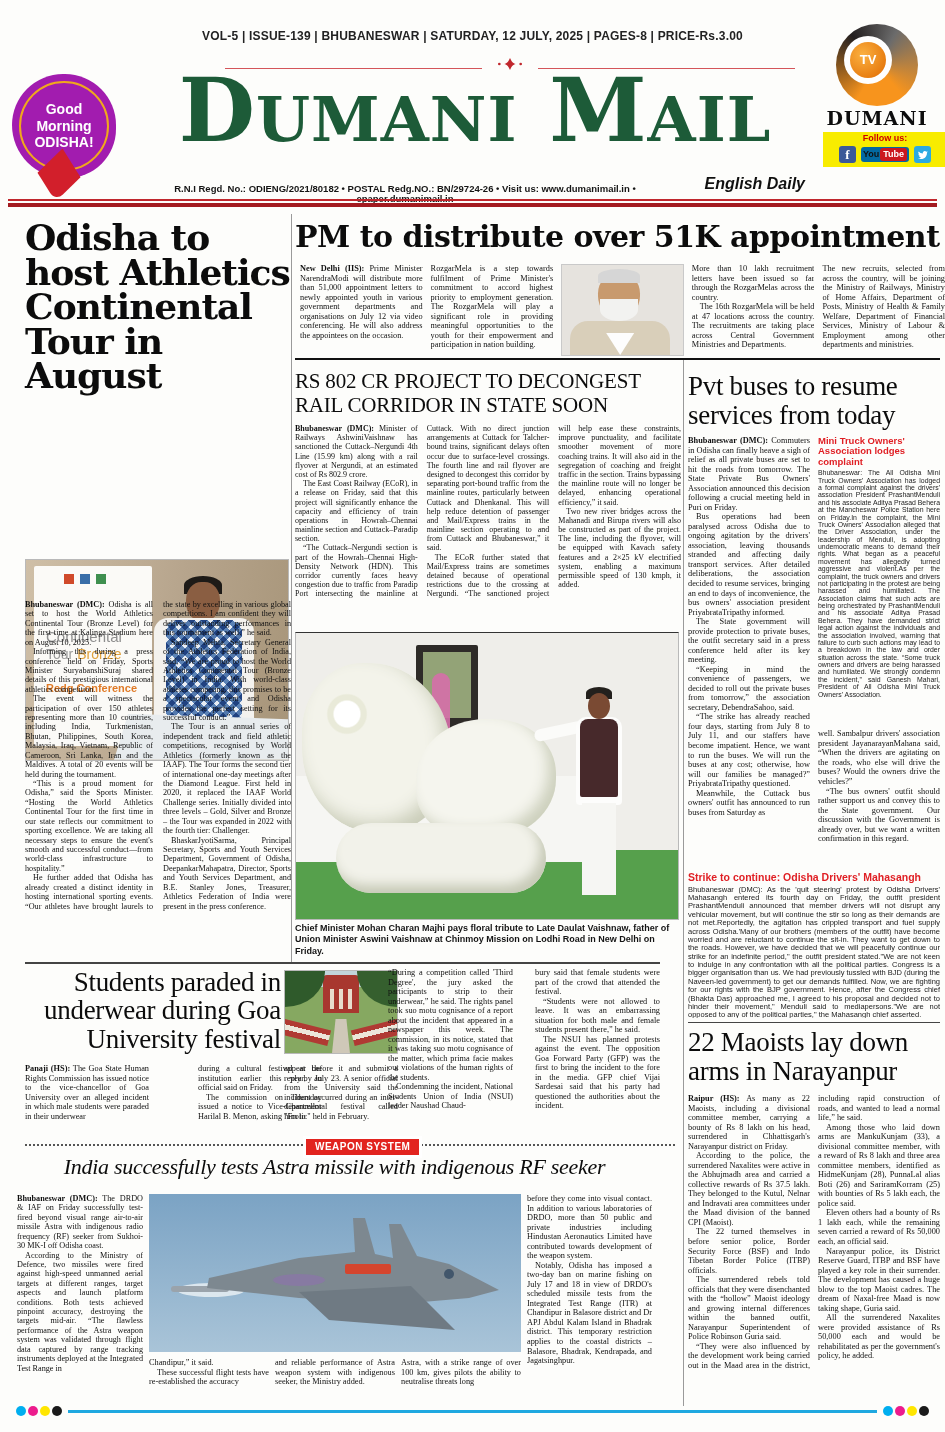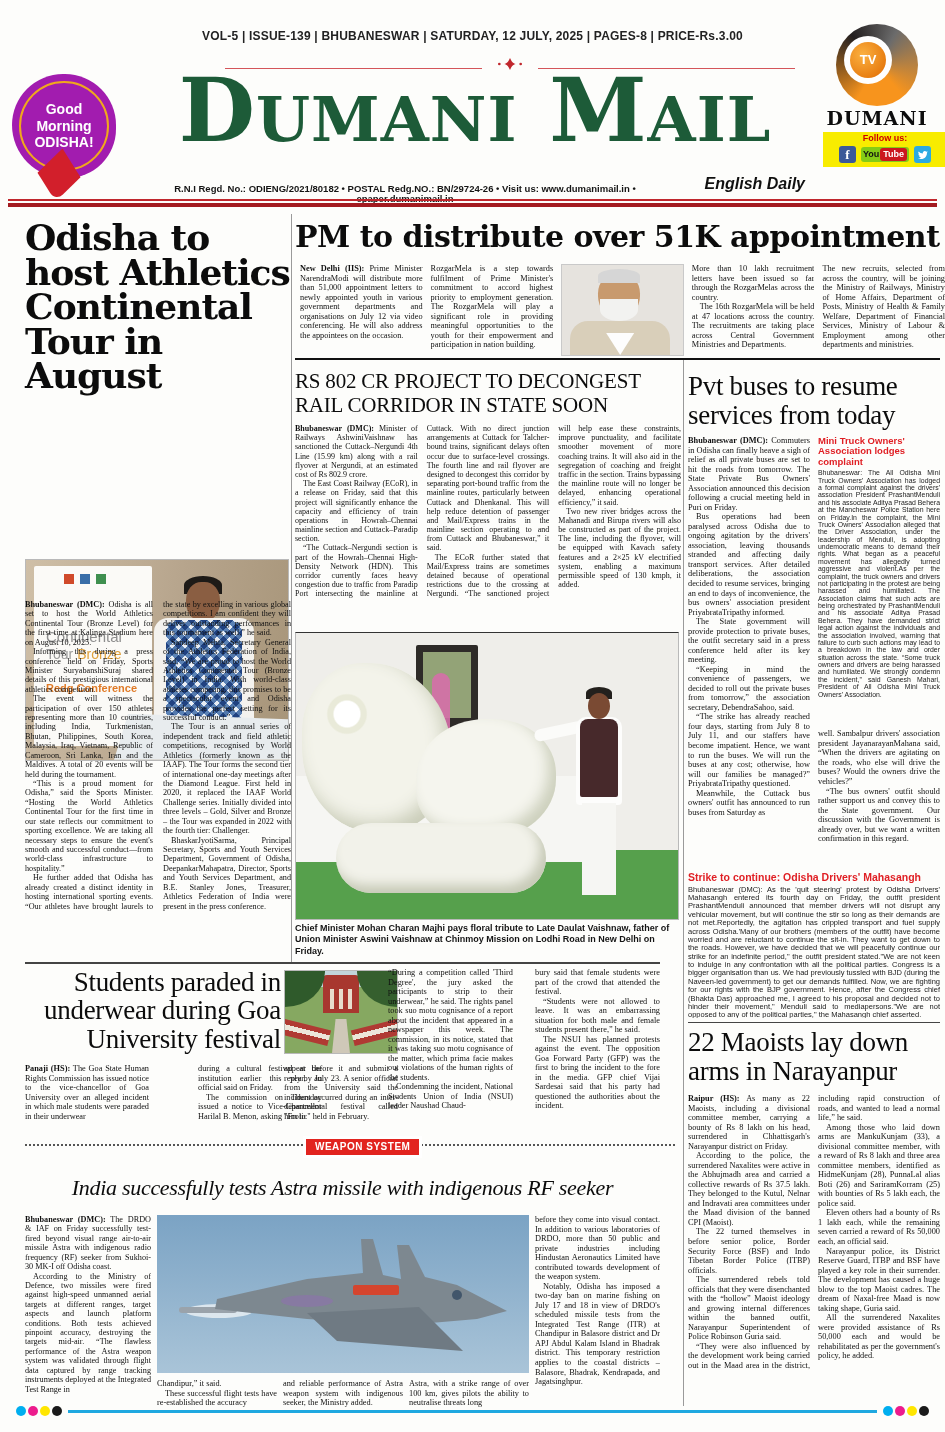--- a/index.html
+++ b/index.html
@@ -39,21 +39,21 @@
   .dlogo-in{position:absolute;top:12px;left:8px;width:48px;height:48px;border-radius:50%;background:#fff;}
   .dlogo-tv{position:absolute;top:18px;left:14px;width:36px;height:36px;border-radius:50%;
             background:radial-gradient(circle at 35% 35%,#fbb040,#e06a00);
             color:#fff;font:bold 13px/36px "Liberation Sans",sans-serif;text-align:center;}
   .logo-word{font:bold 19px/1.1 "DejaVu Serif",serif;color:#0d0d0d;letter-spacing:1px;margin-top:2px;}
   .follow{margin-top:3px;background:#f8ec00;padding:2px 3px 4px;width:124px;margin-left:11px;}
   .follow-lbl{font:bold 9px/1.1 "Liberation Sans",sans-serif;color:#c00;}
   .social{display:flex;justify-content:center;gap:5px;margin-top:2px;align-items:center;}
   .fb{width:17px;height:17px;background:#3b5998;color:#fff;border-radius:3px;
       font:bold 13px/17px "Liberation Serif",serif;text-align:center;}
-  .yt{background:#84cc16;border-radius:3px;padding:1px 2px;font:bold 9px/13px "Liberation Sans",sans-serif;
+  .yt{background:#0369a1;border-radius:3px;padding:1px 2px;font:bold 9px/13px "Liberation Sans",sans-serif;
       display:flex;align-items:center;gap:1px;height:15px;}
   .yt .tube{background:#cc181e;color:#fff;border-radius:3px;padding:0 3px;}
   .tw{width:17px;height:17px;background:#2caae1;border-radius:3px;display:flex;
       align-items:center;justify-content:center;}
 
   
   .vdiv{position:absolute;width:0;border-left:1px solid #9a9a9a;}
   .hdiv{position:absolute;height:0;border-top:1px solid #444;}
 
   
@@ -375,21 +375,21 @@
         <p data-interactable="false">bury said that female students were part of the crowd that attended the festival.</p>
         <p data-interactable="false">“Students were not allowed to leave. It was an embarrassing situation for both male and female students present there,” he said.</p>
         <p data-interactable="false">The NSUI has planned protests against the event. The opposition Goa Forward Party (GFP) was the first to bring the incident to the fore in the media. GFP chief Vijai Sardesai said that his party had questioned the authorities about the incident.</p>
       </div>
   </div>
 
   <div class="weapon-rule" style="left:25px;top:1144px;width:650px;" data-interactable="false">
     <span class="weapon-badge" data-interactable="false">WEAPON SYSTEM</span>
   </div>
 
-  <div class="abs" style="left:25px;top:1156px;width:635px;margin-top:21px;" data-interactable="false">
+  <div class="abs" style="left:17px;top:1156px;width:635px;" data-interactable="false">
     <h1 class="hl-astra" data-interactable="false">India successfully tests Astra missile with indigenous RF seeker</h1>
     <div class="abs" style="left:0;top:38px;width:635px;height:216px;" data-interactable="false">
       <div class="bt abs" style="left:0;top:0;width:126px;height:216px;font-size:8.2px;" data-interactable="false">
         <p data-interactable="false"><b data-interactable="false">Bhubaneswar (DMC):</b> <span data-interactable="false">The DRDO &amp; IAF on Friday successfully test-fired beyond visual range air-to-air missile Astra with indigenous radio frequency (RF) seeker from Sukhoi-30 MK-I off Odisha coast.</span></p>
       <p data-interactable="false">According to the Ministry of Defence, two missiles were fired against high-speed unmanned aerial targets at different ranges, target aspects and launch platform conditions. Both tests achieved pinpoint accuracy, destroying the targets mid-air. “The flawless performance of the Astra weapon system was validated through flight data captured by range tracking instruments deployed at the Integrated Test Range in</p>
         </div>
       <div class="ph abs" style="left:132px;top:0;width:372px;height:158px;border:none;" data-interactable="false">
         <svg width="372" height="158" viewBox="0 0 372 158">
           <rect width="372" height="158" fill="url(#sky)"></rect>
           <defs>

